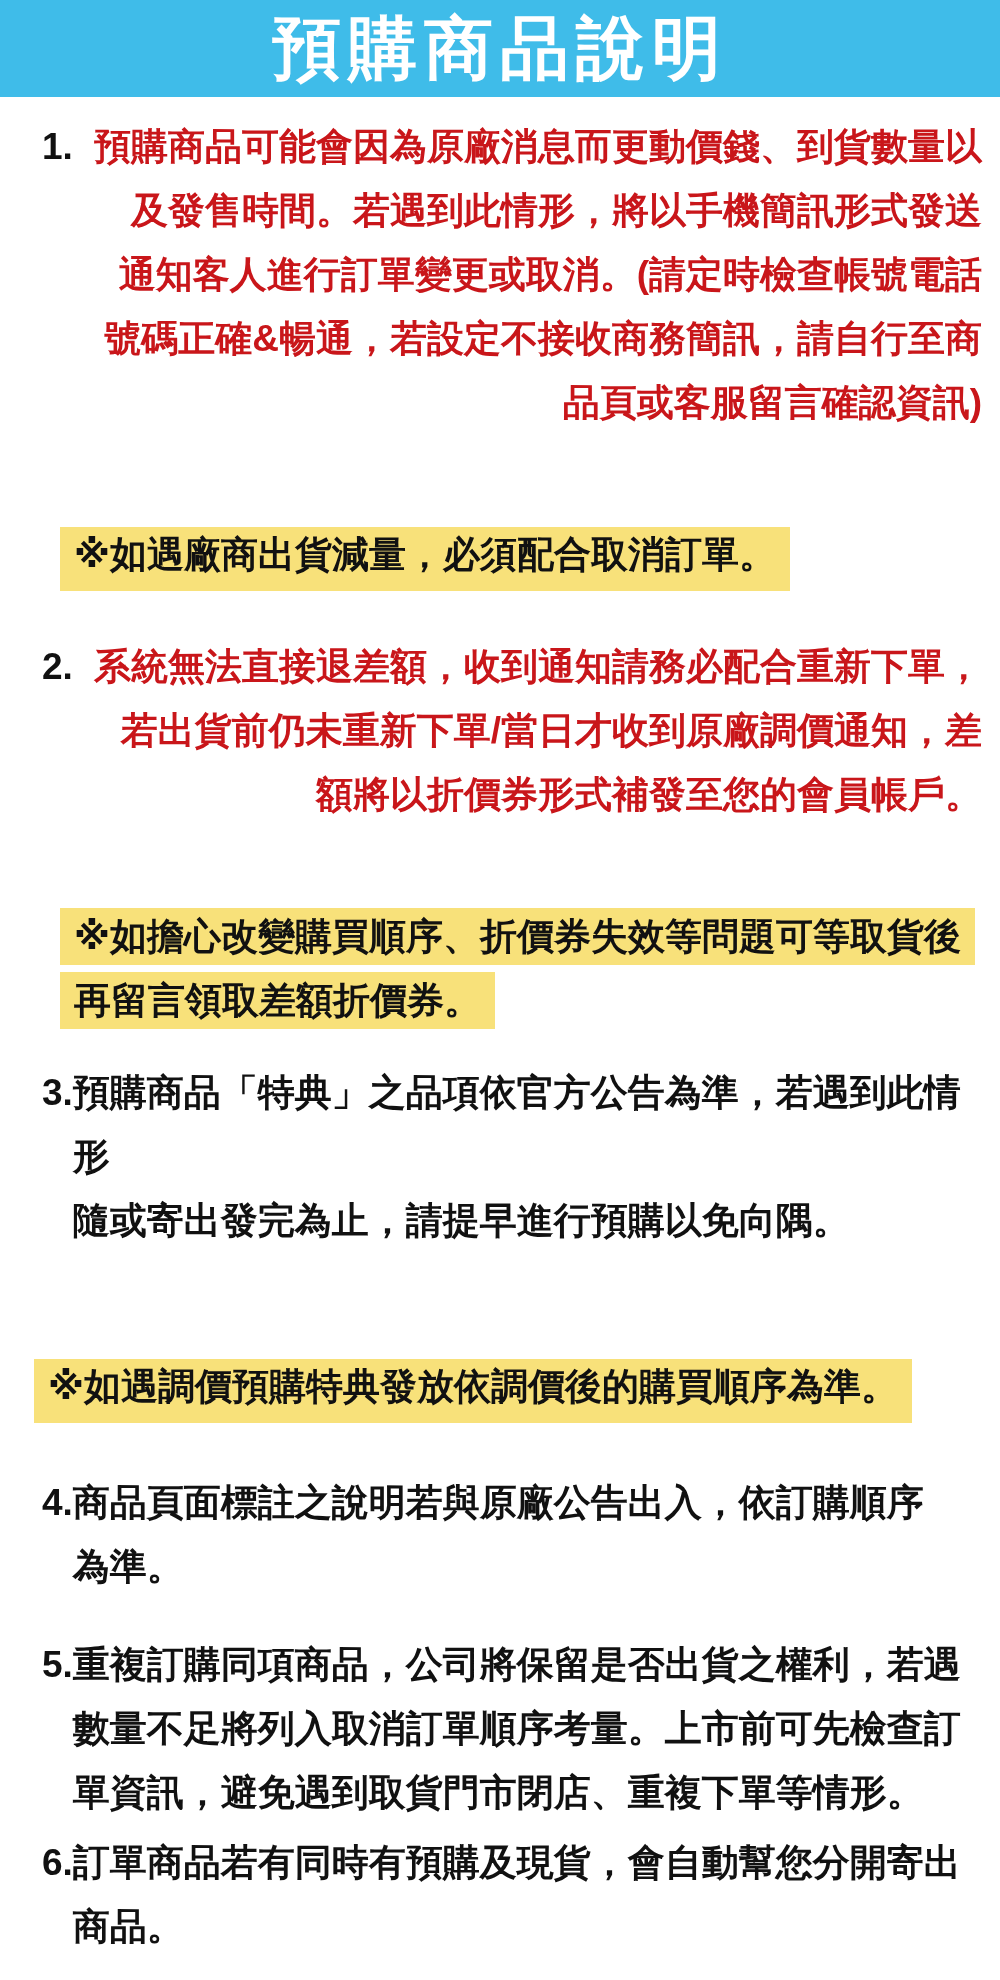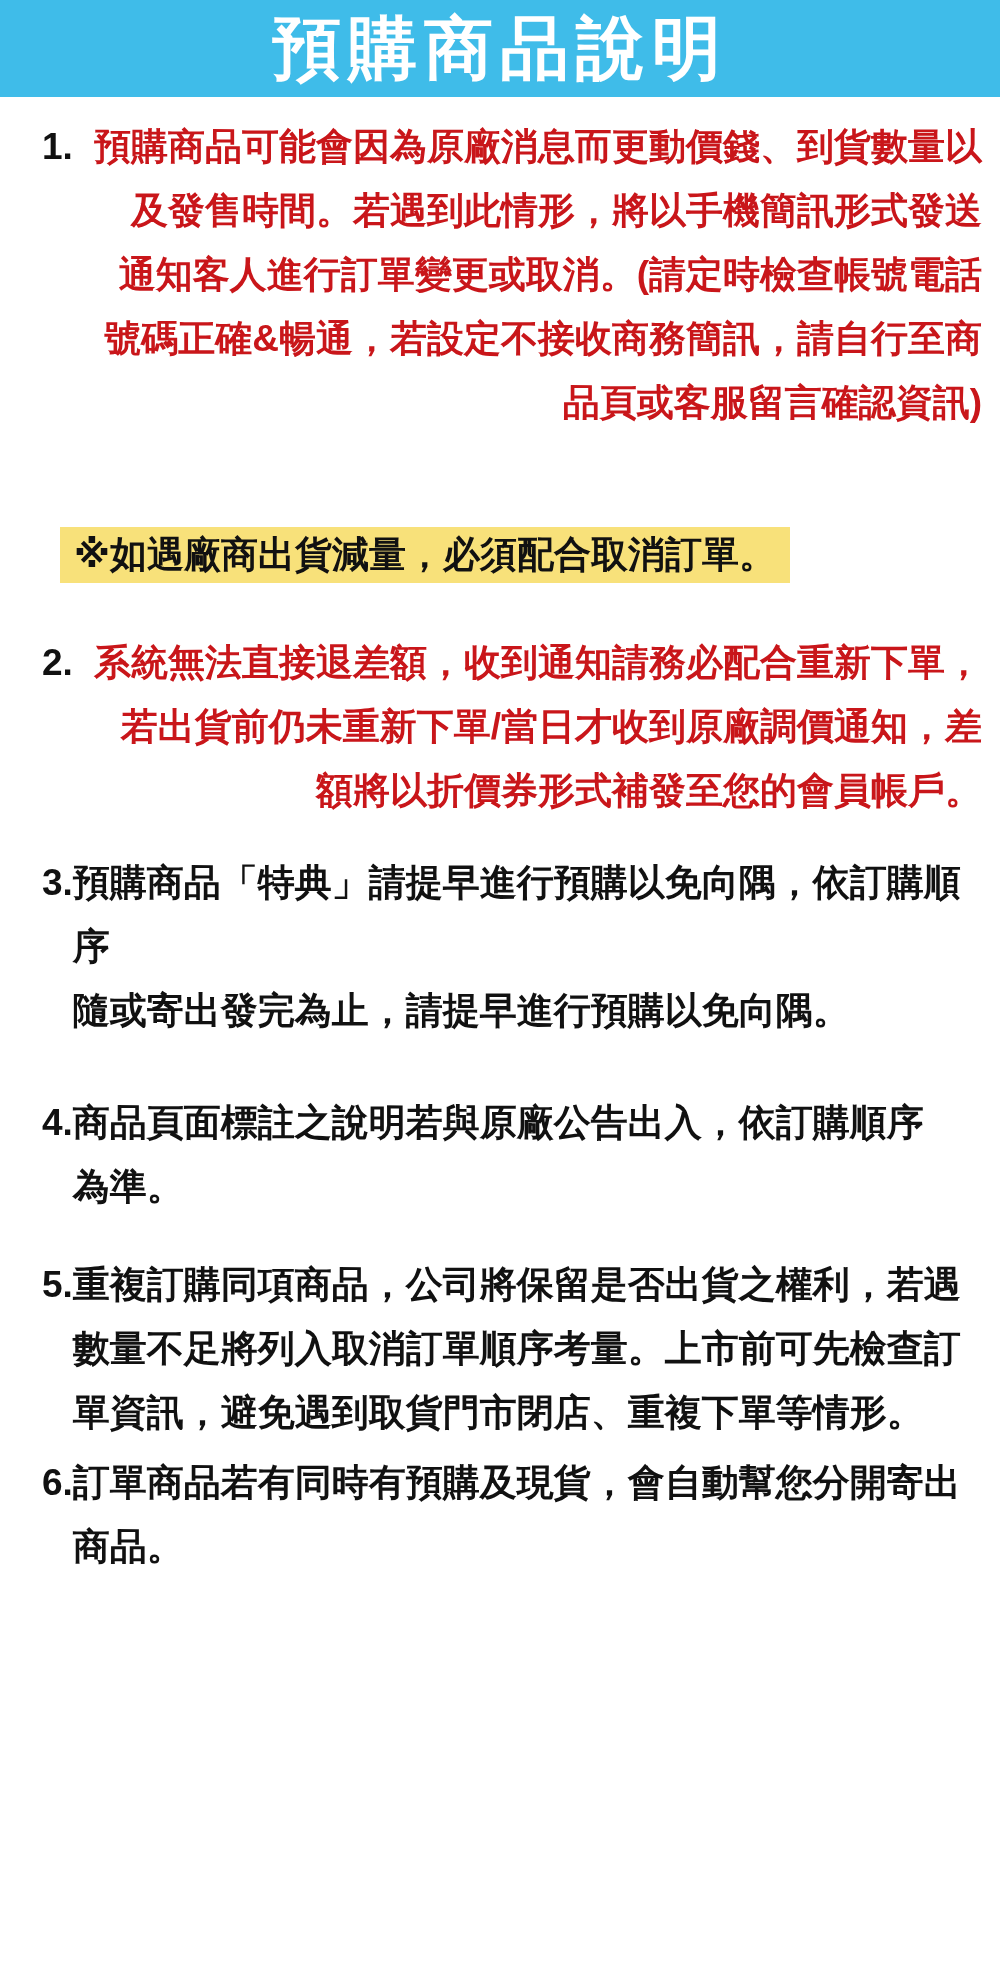--- a/index.html
+++ b/index.html
@@ -56,21 +56,21 @@
   }
   .note .hl {
     background: var(--yellow-highlight, #F8E17A);
     padding: 8px 14px;
     -webkit-box-decoration-break: clone;
     box-decoration-break: clone;
   }
   .note.single .hl {
     display: inline-block;
     line-height: 1.0;
-    padding: 9px 14px 10px 14px;
+    padding: 9px 14px 18px 14px;
   }
   .m-item1   { margin-top: 18px; }
   .m-note1   { margin-top: 24px; margin-left: 60px; }
   .m-item2   { margin-top: 44px; }
   .m-note2   { margin-top: 14px; margin-left: 60px; }
   .m-note3   { margin-top: 22px; margin-left: 66px; }
   .m-item3   { margin-top: 28px; }
   .m-note4   { margin-top: 38px; margin-left: 34px; }
   .m-item4   { margin-top: 48px; }
   .m-item5   { margin-top: 34px; }
@@ -98,28 +98,35 @@
     <span class="hl">※如遇廠商出貨減量，必須配合取消訂單。</span>
   </div>
 
   <div class="item red m-item2">
     <span class="num">2.</span>
     <span class="txt">系統無法直接退差額，收到通知請務必配合重新下單，
 若出貨前仍未重新下單/當日才收到原廠調價通知，差
 額將以折價券形式補發至您的會員帳戶。</span>
   </div>
 
+  <div class="note m-note2">
+    <span class="hl">※如擔心改變購買順序、折價券失效等問題可等取貨後
+再留言領取差額折價券。</span>
+  </div>
 
 
   <div class="item m-item3">
     <span class="num">3.</span>
-    <span class="txt">預購商品「特典」請提早進行預購以免向隅，依訂購順序
+    <span class="txt">預購商品「特典」之品項依官方公告為準，若遇到此情形
 隨或寄出發完為止，請提早進行預購以免向隅。</span>
   </div>
 
+  <div class="note single m-note4">
+    <span class="hl">※如遇調價預購特典發放依調價後的購買順序為準。</span>
+  </div>
 
   <div class="item m-item4">
     <span class="num">4.</span>
     <span class="txt">商品頁面標註之說明若與原廠公告出入，依訂購順序
 為準。</span>
   </div>
 
   <div class="item m-item5">
     <span class="num">5.</span>
     <span class="txt">重複訂購同項商品，公司將保留是否出貨之權利，若遇

